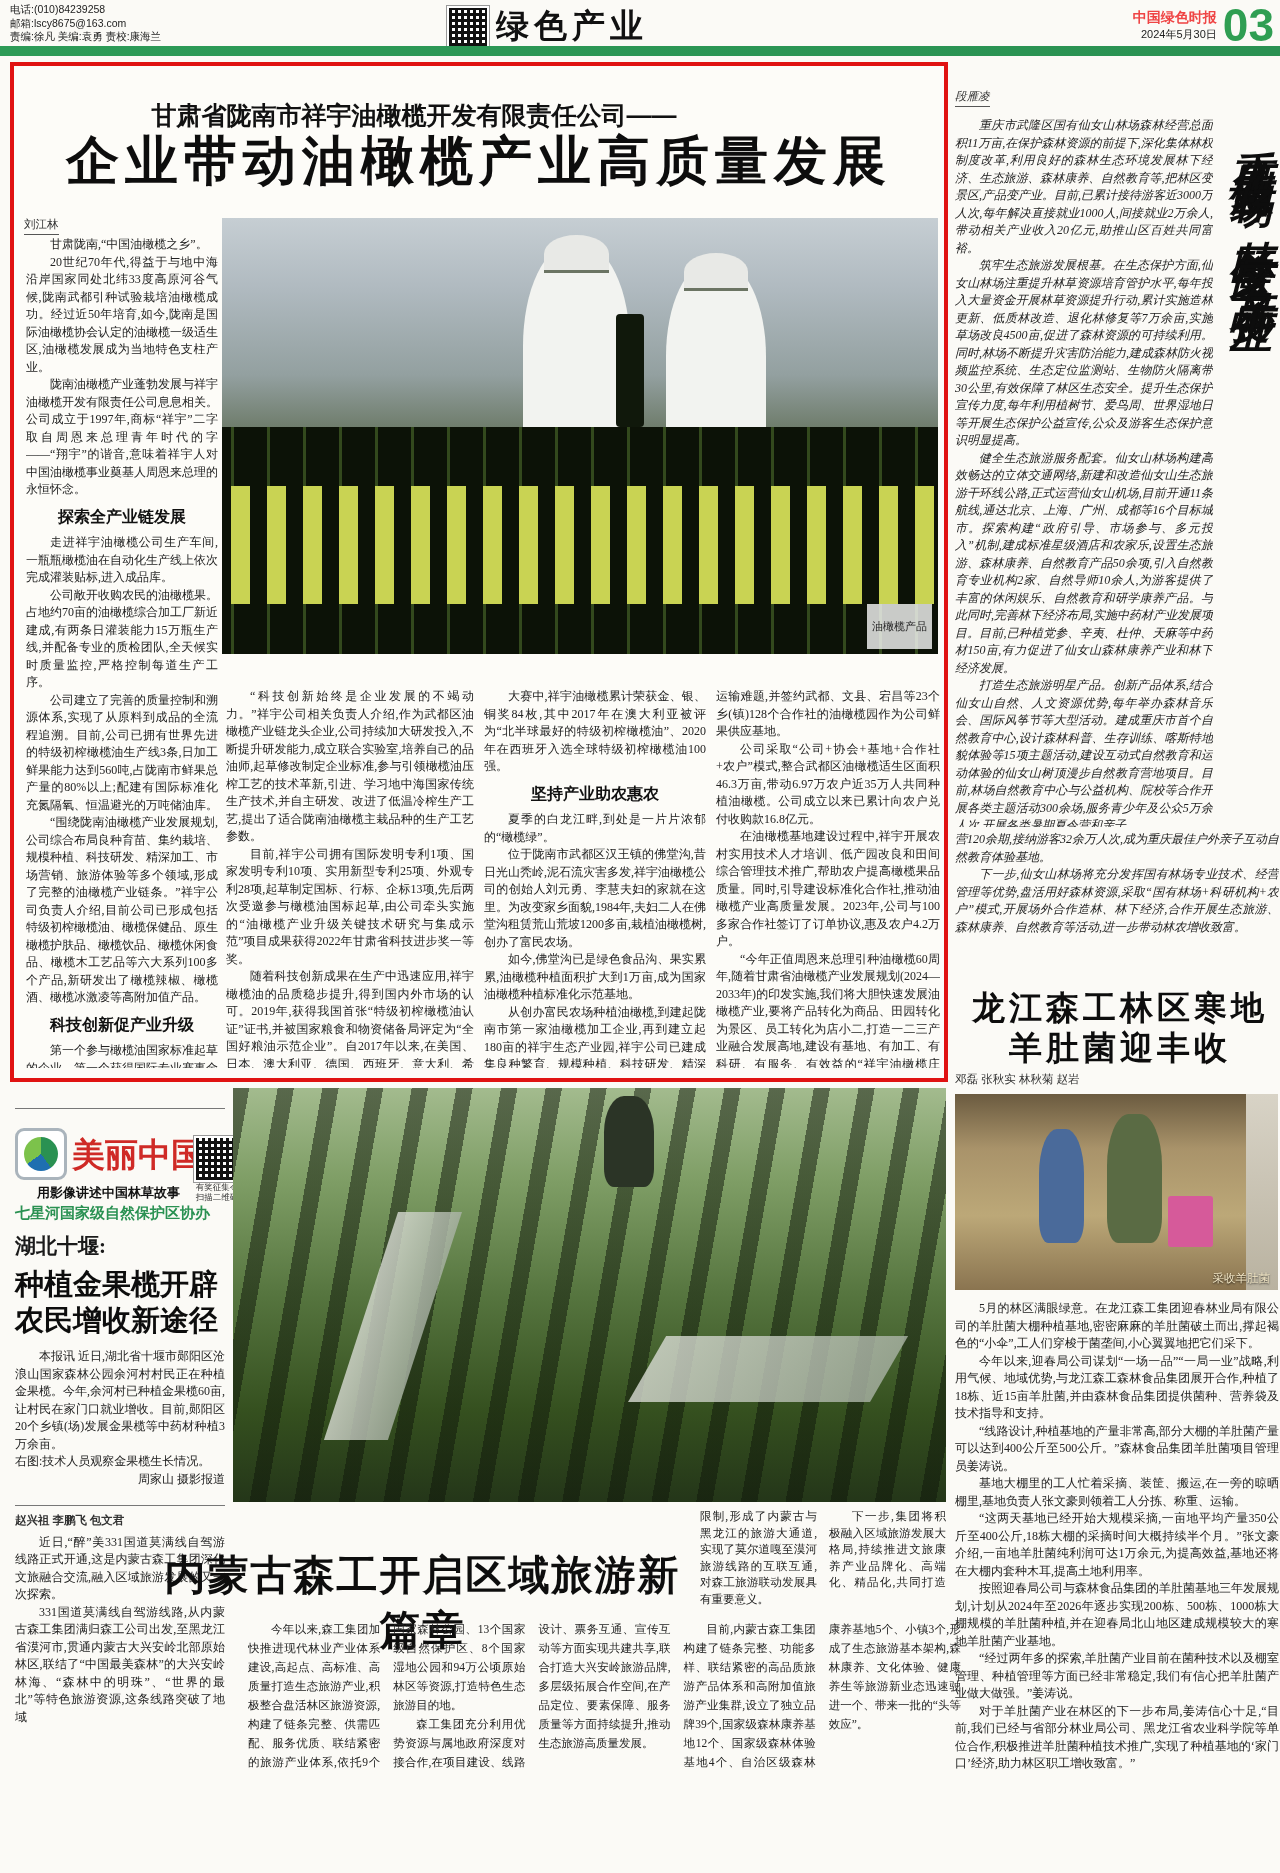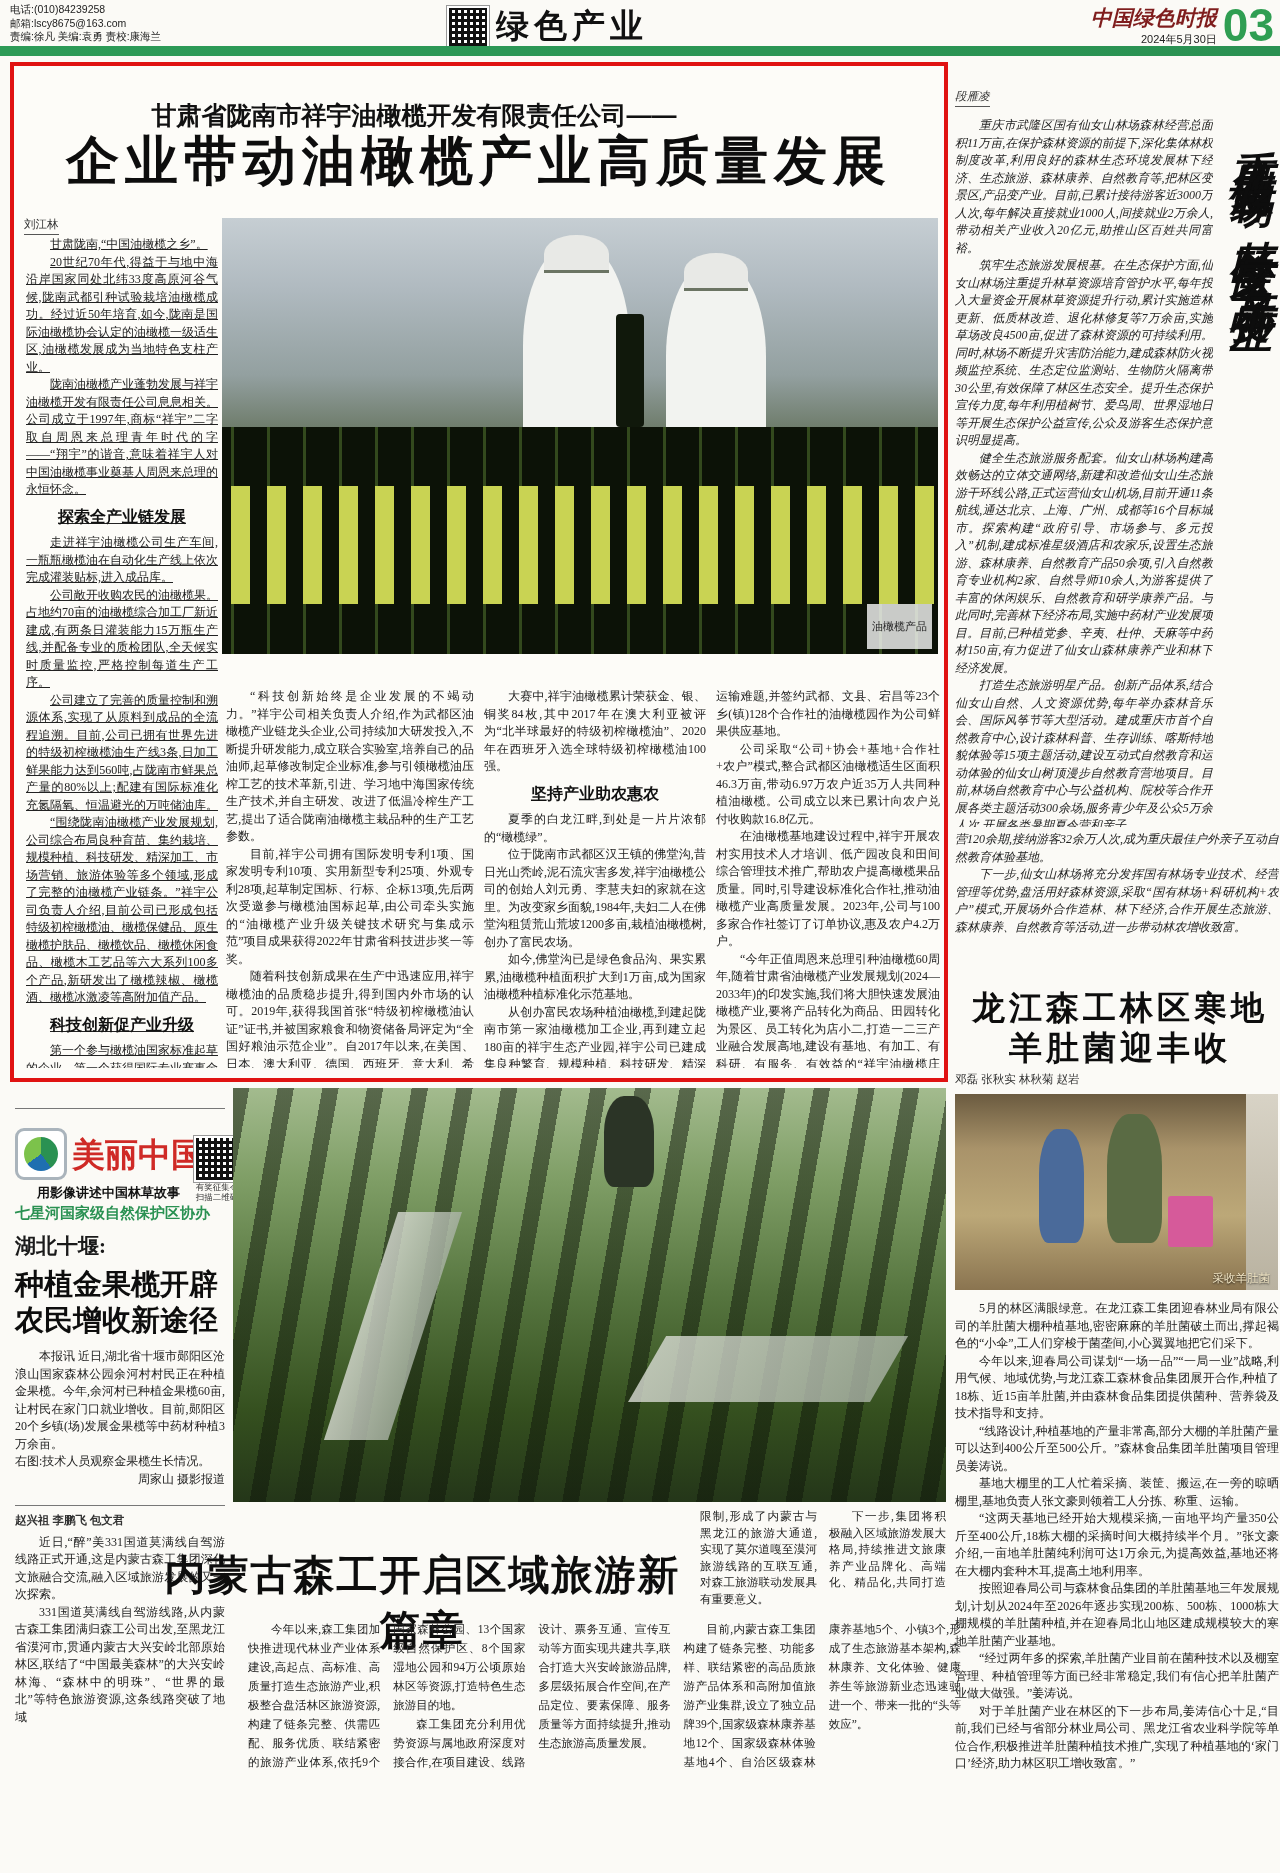--- a/index.html
+++ b/index.html
@@ -8,21 +8,21 @@
   .abs{position:absolute;}
   .p{margin:0;text-indent:2em;text-align:justify;}
   .noindent{text-indent:0;}
   .body-text{font-family:"Liberation Serif",serif;font-size:12px;line-height:17.5px;color:#222;}
   .subhead{font-weight:bold;text-align:center;font-size:16px;margin:9px 0;text-indent:0;color:#111;}
   .byline{font-size:11.5px;color:#333;border-bottom:1px solid #555;display:inline-block;padding-bottom:2px;}
   .rule{border-top:1px solid #777;}
   
   .mast-info{font-size:10.5px;line-height:13.5px;color:#222;}
   .mast-title{font-size:33px;font-weight:bold;letter-spacing:5px;color:#111;}
-  .paper-name{font-size:21px;font-weight:bold;font-style:italic;color:#7f1d1d;}
+  .paper-name{font-size:14px;font-weight:bold;color:#ef4444;}
   .paper-date{font-size:11px;color:#222;}
   .page-no{font-size:46px;font-weight:bold;color:#2f9e52;line-height:1;}
   .green-bar{background:linear-gradient(90deg,#2d9b57,#2a9152);}
   .qr{background:
       repeating-linear-gradient(0deg,#111 0 3px,transparent 3px 6px),
       repeating-linear-gradient(90deg,#111 0 3px,#fff 3px 6px);
       border:2px solid #fff;outline:1px solid #999;}
   
   .redbox{border:4px solid #e01312;background:#fdfcf8;}
   .kicker{font-size:25px;font-weight:bold;text-align:center;color:#111;}
@@ -93,21 +93,21 @@
 
   <div class="abs redbox" style="left:10px;top:62px;width:930px;height:1012px;">
 
     <div class="abs kicker" style="left:30px;top:33px;width:740px;">甘肃省陇南市祥宇油橄榄开发有限责任公司——</div>
     <div class="abs headline-main" style="left:20px;top:60px;width:890px;">企业带动油橄榄产业高质量发展</div>
 
     <div class="abs" style="left:10px;top:148px;">
       <span class="byline">刘江林</span>
     </div>
 
-    <div class="abs body-text clip" style="left:12px;top:170px;width:192px;height:832px;text-decoration:underline;">
+    <div class="abs body-text clip" style="left:12px;top:170px;width:192px;height:832px;">
       <p class="p">甘肃陇南,“中国油橄榄之乡”。</p>
       <p class="p">20世纪70年代,得益于与地中海沿岸国家同处北纬33度高原河谷气候,陇南武都引种试验栽培油橄榄成功。经过近50年培育,如今,陇南是国际油橄榄协会认定的油橄榄一级适生区,油橄榄发展成为当地特色支柱产业。</p>
       <p class="p">陇南油橄榄产业蓬勃发展与祥宇油橄榄开发有限责任公司息息相关。公司成立于1997年,商标“祥宇”二字取自周恩来总理青年时代的字——“翔宇”的谐音,意味着祥宇人对中国油橄榄事业奠基人周恩来总理的永恒怀念。</p>
       <p class="p subhead">探索全产业链发展</p>
       <p class="p">走进祥宇油橄榄公司生产车间,一瓶瓶橄榄油在自动化生产线上依次完成灌装贴标,进入成品库。</p>
       <p class="p">公司敞开收购农民的油橄榄果。占地约70亩的油橄榄综合加工厂新近建成,有两条日灌装能力15万瓶生产线,并配备专业的质检团队,全天候实时质量监控,严格控制每道生产工序。</p>
       <p class="p">公司建立了完善的质量控制和溯源体系,实现了从原料到成品的全流程追溯。目前,公司已拥有世界先进的特级初榨橄榄油生产线3条,日加工鲜果能力达到560吨,占陇南市鲜果总产量的80%以上;配建有国际标准化充氮隔氧、恒温避光的万吨储油库。</p>
       <p class="p">“围绕陇南油橄榄产业发展规划,公司综合布局良种育苗、集约栽培、规模种植、科技研发、精深加工、市场营销、旅游体验等多个领域,形成了完整的油橄榄产业链条。”祥宇公司负责人介绍,目前公司已形成包括特级初榨橄榄油、橄榄保健品、原生橄榄护肤品、橄榄饮品、橄榄休闲食品、橄榄木工艺品等六大系列100多个产品,新研发出了橄榄辣椒、橄榄酒、橄榄冰激凌等高附加值产品。</p>
       <p class="p subhead">科技创新促产业升级</p>
       <p class="p">第一个参与橄榄油国家标准起草的企业、第一个获得国际专业赛事金奖的油橄榄企业、第一个油橄榄院士专家工作站、第一个国家油橄榄工程技术研究中心产品研发基地……成立以来,祥宇创造了多项中国油橄榄行业的第一。</p>

